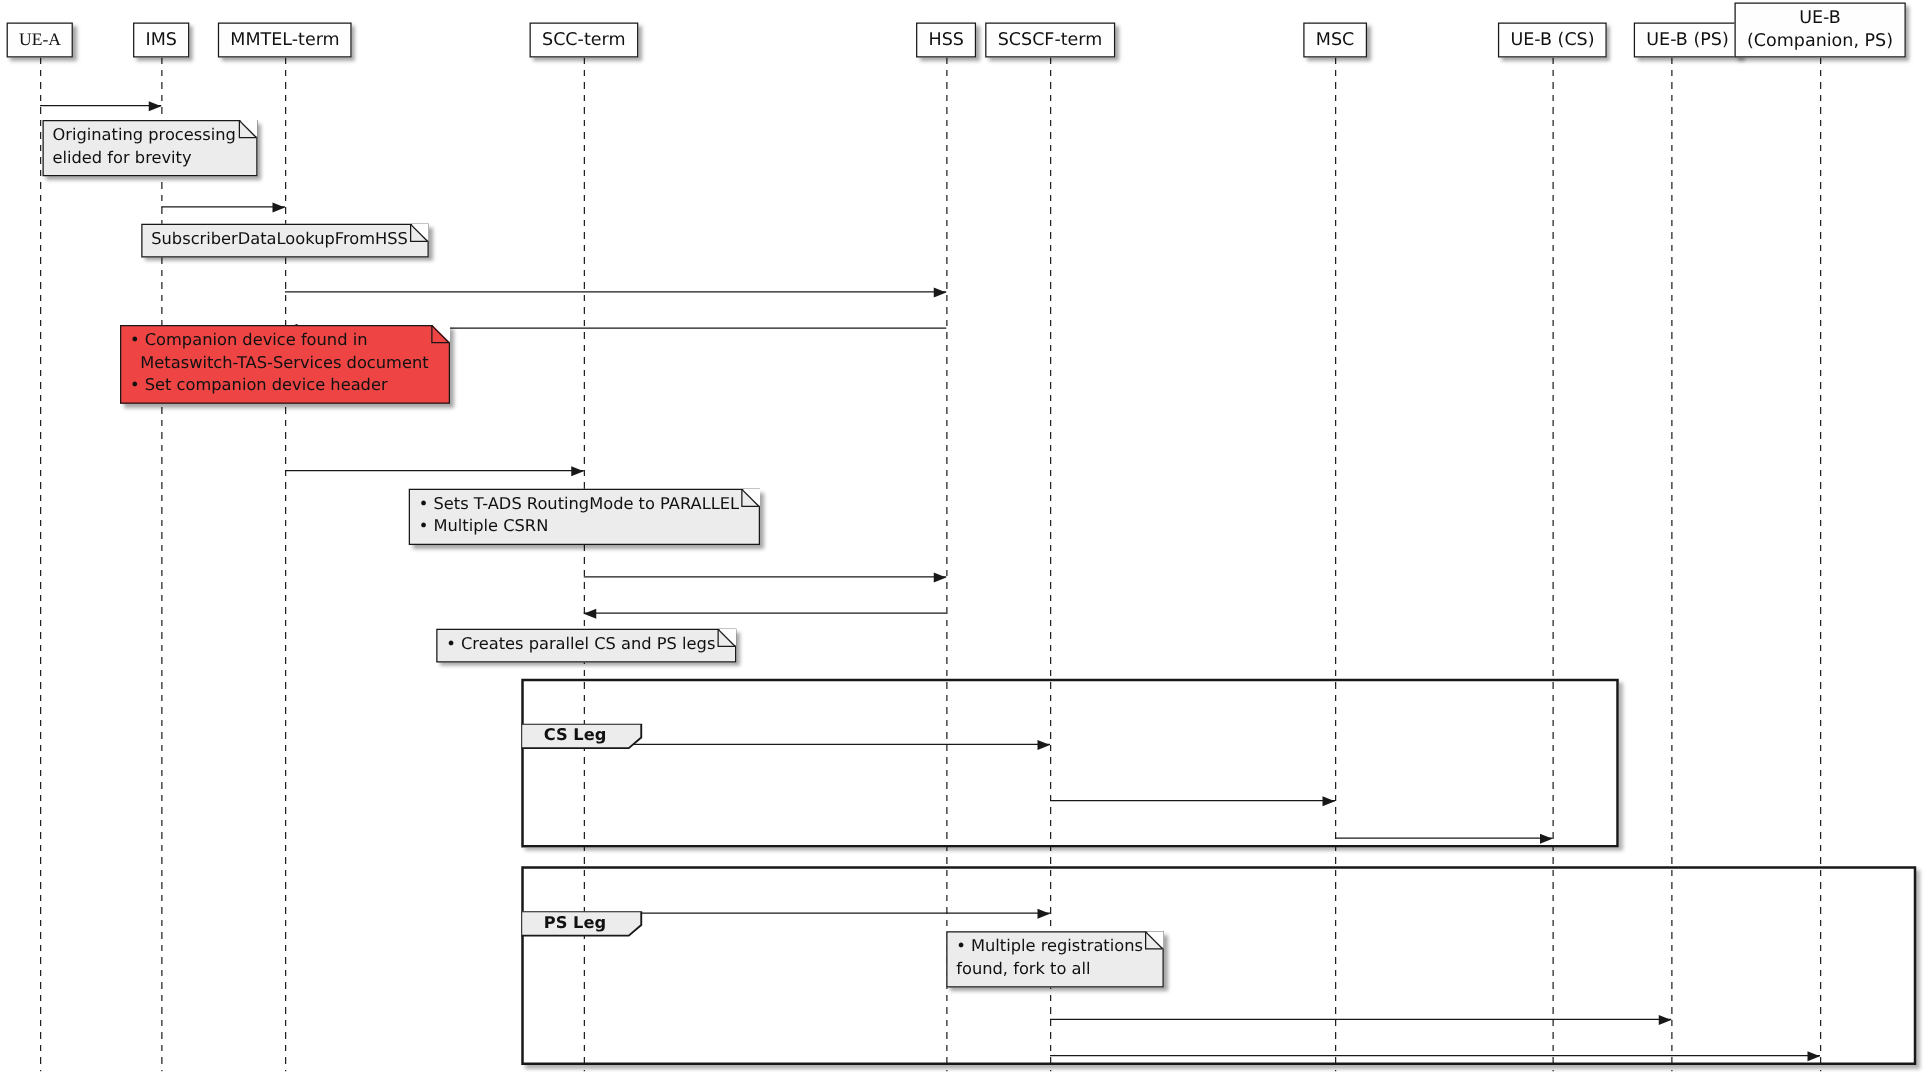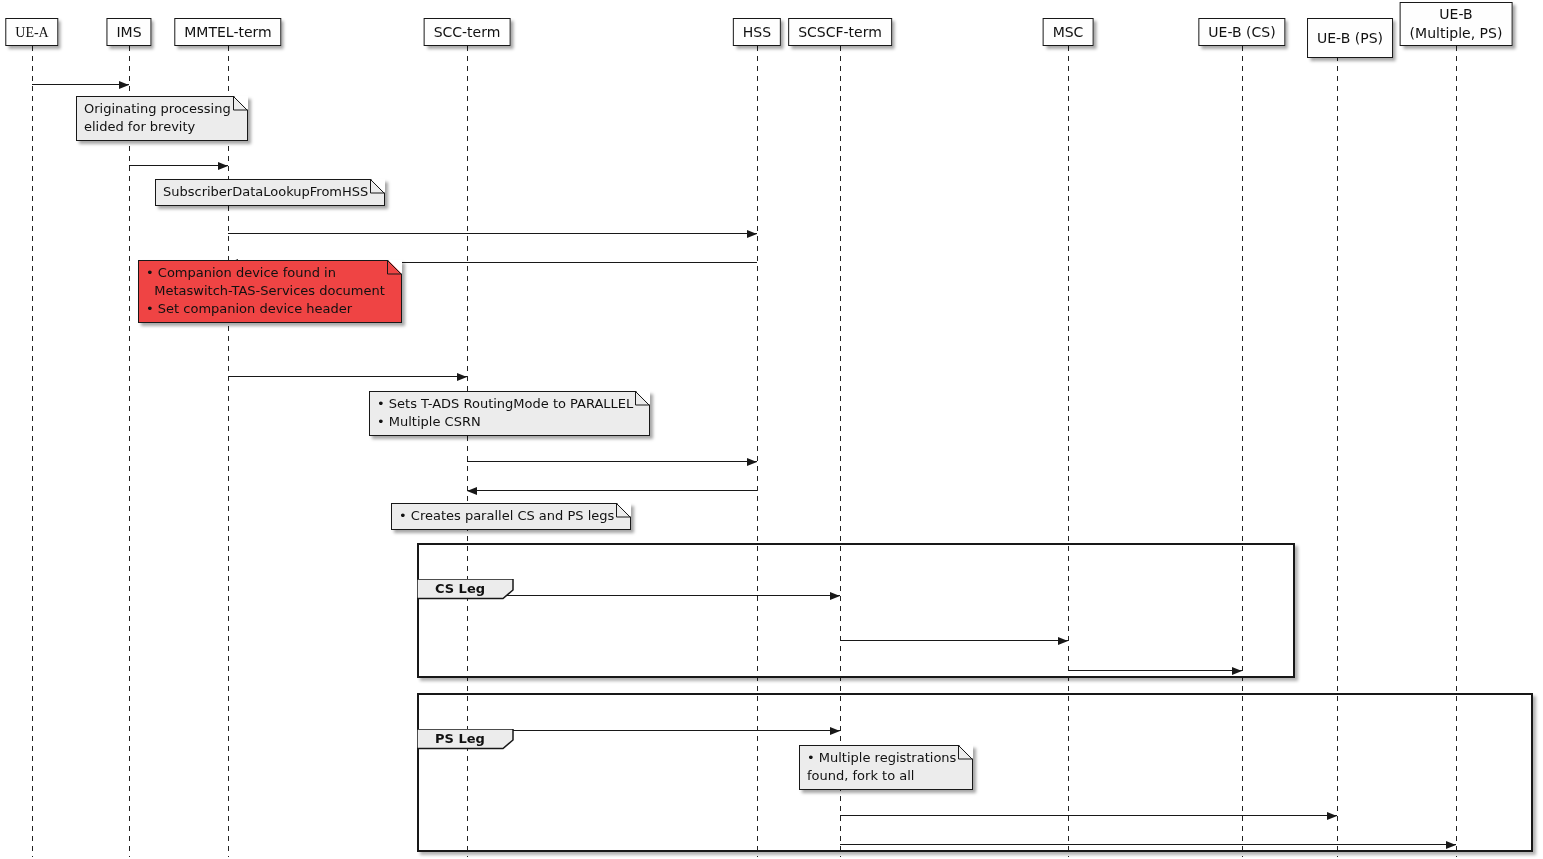--- a/index.html
+++ b/index.html
@@ -14,21 +14,21 @@
     border:1.5px solid #181818;box-shadow:3px 3px 3px rgba(0,0,0,.35);
     font-size:14px;line-height:19px;padding:11px 9px;text-align:center;white-space:nowrap;
     display:flex;flex-direction:column;justify-content:center;box-sizing:border-box;}
   .msg-line{position:absolute;height:0;border-top:1px solid #181818;}
   .arrow-head{position:absolute;width:0;height:0;border-top:4px solid transparent;
     border-bottom:4px solid transparent;}
   .arrow-head.right{border-left:10px solid #181818;}
   .arrow-head.left{border-right:10px solid #181818;}
   .note{position:absolute;background:#ECECEC;border:1px solid #181818;
     box-shadow:3px 3px 3px rgba(0,0,0,.35);font-size:13px;line-height:18px;
-    padding:3px 16px 4px 7px;white-space:pre;box-sizing:border-box;margin-left:42px;}
+    padding:3px 16px 4px 7px;white-space:pre;box-sizing:border-box;}
   .note-fold{position:absolute;top:-1px;right:-1px;}
   .frame{position:absolute;border:2px solid #181818;box-shadow:3px 3px 3px rgba(0,0,0,.3);
     box-sizing:border-box;}
   .frame-tag{position:absolute;width:97px;height:20px;margin-top:36px;}
   .frame-tag svg{position:absolute;left:0;top:0;}
   .frame-tag .tag-text{position:absolute;left:0;top:1px;width:86px;text-align:center;
     font-weight:bold;font-size:13px;line-height:17px;}
 </style>
 </head>
 <body>
@@ -145,26 +145,26 @@
     </div>
     <div class="pbox" style="left: 840px; top: 18px; height: 28px; background: rgb(254, 254, 254); border-color: rgb(24, 24, 24);">
       <div>SCSCF-term</div>
     </div>
     <div class="pbox" style="left: 1068px; top: 18px; height: 28px; background: rgb(254, 254, 254); border-color: rgb(24, 24, 24);">
       <div>MSC</div>
     </div>
     <div class="pbox" style="left: 1242px; top: 18px; height: 28px; background: rgb(254, 254, 254); border-color: rgb(24, 24, 24);">
       <div>UE-B (CS)</div>
     </div>
-    <div class="pbox" style="left: 1350px; top: 18px; height: 40px; background: rgb(254, 254, 254); border-color: rgb(24, 24, 24);">
+    <div class="pbox" style="left: 1350px; top: 18px; height: 28px; background: rgb(254, 254, 254); border-color: rgb(24, 24, 24);">
       <div>UE-B (PS)</div>
     </div>
     <div class="pbox" style="left: 1456px; top: 2px; height: 44px; background: rgb(254, 254, 254); border-color: rgb(24, 24, 24);">
       <div>UE-B</div>
-      <div>(Multiple, PS)</div>
+      <div>(Companion, PS)</div>
     </div>
     <div class="frame-tag" style="left: 417px; top: 543px;">
       <svg width="98" height="21">
         <polygon points="0,0 96,0 96,11 86,19.5 0,19.5" fill="#ECECEC" stroke="#181818" stroke-width="1.5"></polygon>
       </svg>
       <div class="tag-text">CS Leg</div>
     </div>
     <div class="frame-tag" style="left: 417px; top: 693px;">
       <svg width="98" height="21">
         <polygon points="0,0 96,0 96,11 86,19.5 0,19.5" fill="#ECECEC" stroke="#181818" stroke-width="1.5"></polygon>

